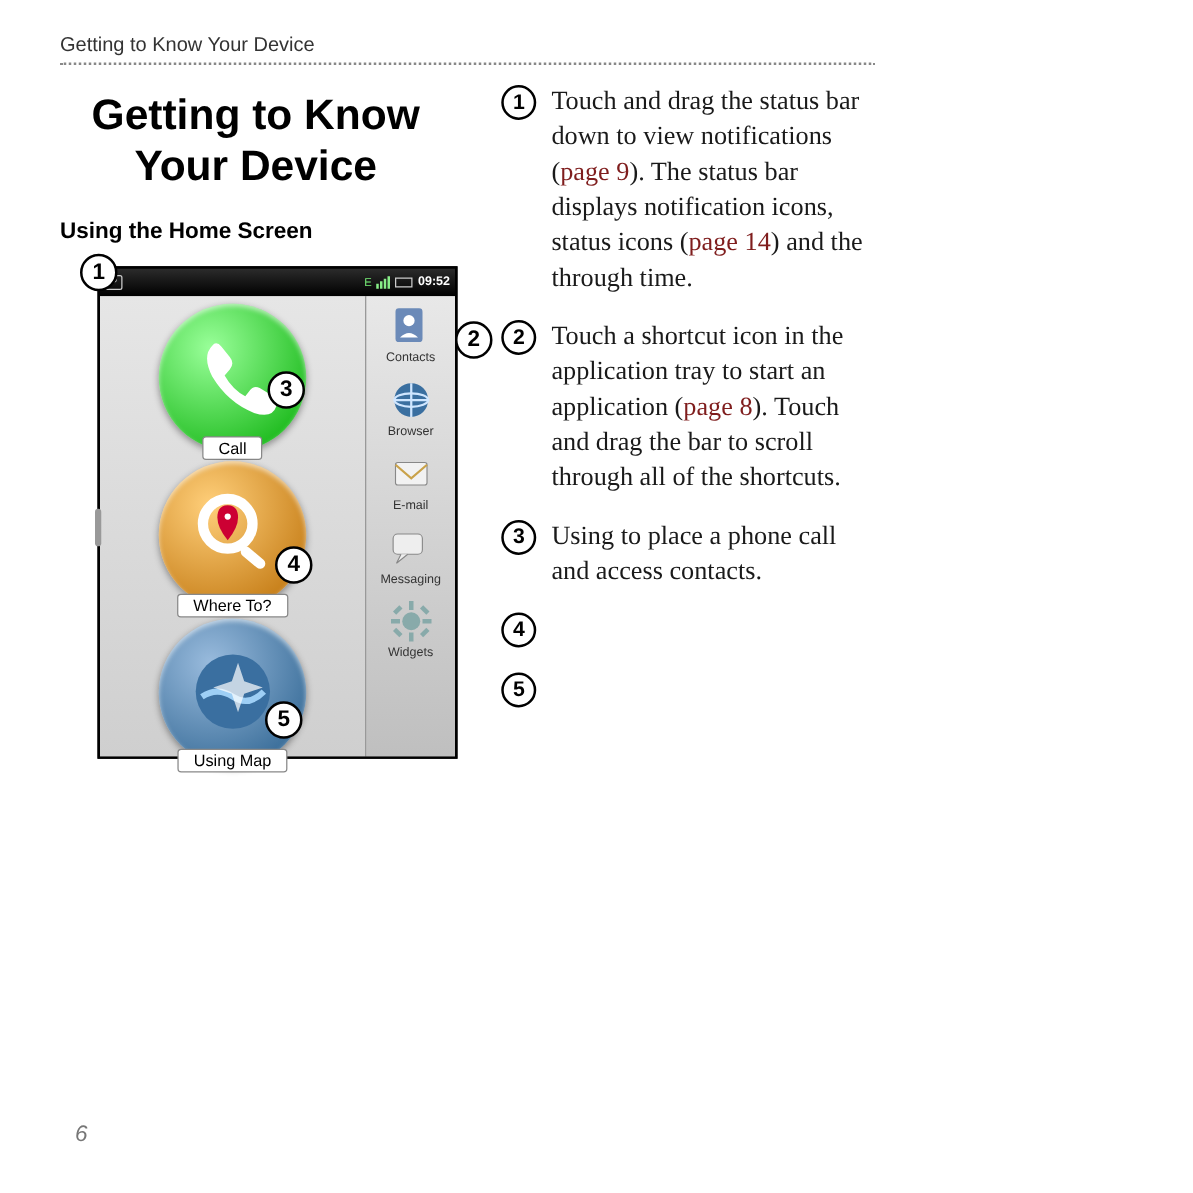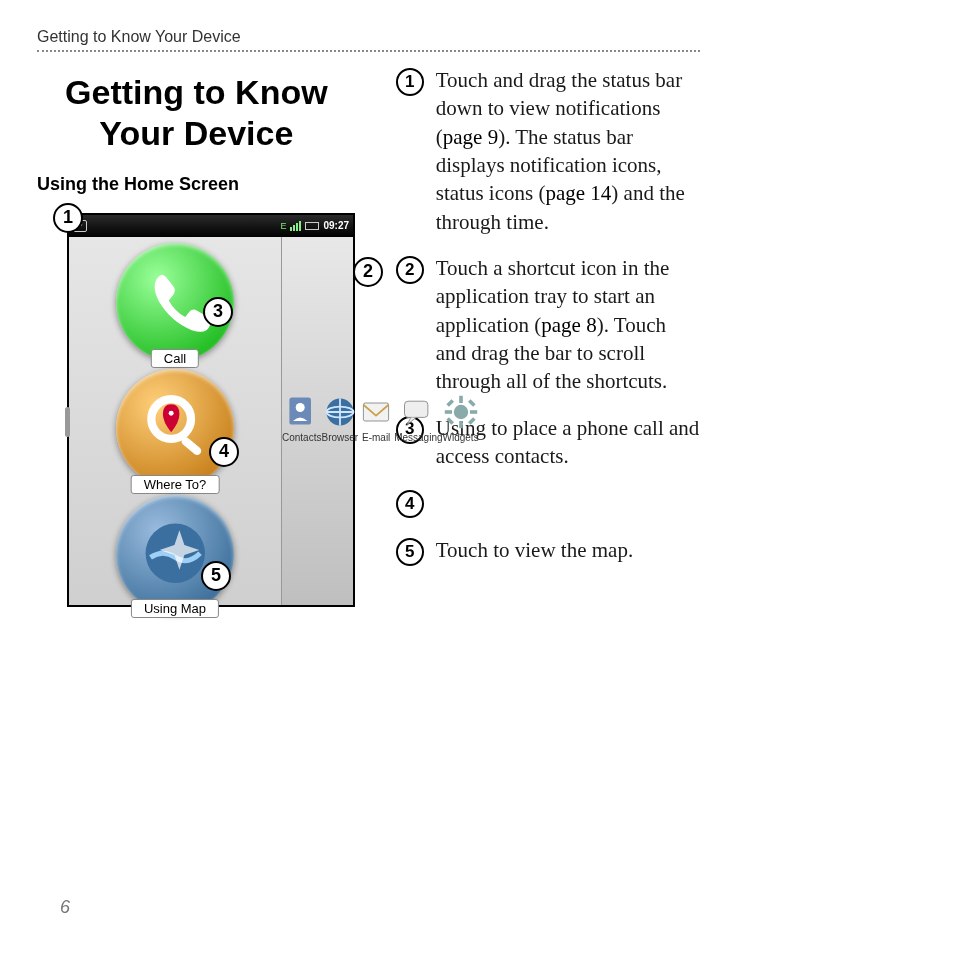--- a/index.html
+++ b/index.html
@@ -1,19 +1,19 @@
 <!DOCTYPE html>
 <html><head>
 <meta charset="utf-8">
 <style>
   * { box-sizing: border-box; margin: 0; padding: 0; }
   html, body { width: 954px; height: 954px; background: #fff; font-family: Arial, Helvetica, sans-serif; color: #000; }
   .page {
     width: 760px; height: 954px; position: relative;
-    padding: 28px 60px 40px 37px;
+    padding: 28px 60px 40px 48px;
   }
   .header-row {
     border-bottom: 2px dotted #888;
     padding-bottom: 4px;
     margin-bottom: 14px;
     font-size: 16px;
     color: #333;
   }
   .columns {
     display: flex;
@@ -80,21 +80,21 @@
   .main-label {
     position:absolute; left:50%; transform:translateX(-50%);
     background:#fff; border:1px solid #888; border-radius:3px;
     padding:1px 12px; font-size:13px;
   }
 
   .tray {
     width: 72px;
     background: linear-gradient(#e8e8e8,#bfbfbf);
     border-left:1px solid #999;
-    display:flex; flex-direction:row;
+    display:flex; flex-direction:column;
     align-items:center;
     padding-top:6px;
   }
   .tray-grip { width:5px; height:30px; background:#999; border-radius:3px; position:absolute; left:-4px; top:170px;}
   .tray-item { display:flex; flex-direction:column; align-items:center; margin-bottom:10px;}
   .tray-item .tico { width:36px; height:36px; display:flex; align-items:center; justify-content:center;}
   .tray-item .tlbl { font-size:10px; color:#333; margin-top:2px;}
 
   
   .callout {
@@ -107,21 +107,21 @@
   }
 
   
   .item { display:flex; align-items:flex-start; gap:12px; margin-bottom:18px; font-size:21px; line-height:1.35; }
   .item .num {
     flex: 0 0 28px; width:28px; height:28px; border:2px solid #000; border-radius:50%;
     display:flex; align-items:center; justify-content:center;
     font-weight:bold; font-size:17px; margin-top:2px;
   }
   .item .txt { font-family: "Times New Roman", Times, serif; color:#1a1a1a;}
-  .item .txt .ref { color:#000000; }
+  .item .txt .ref { color:#7f1d1d; }
 
   
   .footer {
     position:absolute; left:60px; right:60px; bottom:36px;
     display:flex; justify-content:space-between;
     font-style:italic; color:#777; font-size:18px;
   }
 </style>
 </head>
 <body>
@@ -153,21 +153,21 @@
             </div>
             <div class="right-ico">
               <span style="font-size:9px;color:#7e7">E</span>
               <div class="bars">
                   <span></span>
                   <span></span>
                   <span></span>
                   <span></span>
                 </div>
               <span style="width:14px;height:8px;border:1px solid #ccc;display:inline-block;"></span>
-              <span class="time">09:27</span>
+              <span class="time">09:52</span>
             </div>
           </div>
 
           <div class="phone-body">
             <div class="main-area">
 
               <div class="main-btn" style="top:6px; background: radial-gradient(circle at 35% 30%, #9f9, #0a0);">
                 <svg viewBox="0 0 100 100">
                   <path d="M30 20 q-10 10 0 30 q15 25 40 35 q18 6 22 -6 q2 -6 -6 -12 l-10 -6 q-6 -3 -10 3 l-4 5 q-12 -6 -20 -20 l5 -6 q5 -6 0 -12 l-8 -10 q-5 -6 -9 -1z" fill="#fff"></path>
                 </svg>
@@ -283,21 +283,20 @@
         <div class="num">3</div>
         <div class="txt">Using to place a phone call and access contacts.</div>
       </div>
 
       <div class="item">
         <div class="num">4</div>
       </div>
 
       <div class="item">
         <div class="num">5</div>
-        <div class="txt">Touch to view the map.</div>
       </div>
     </div>
   </div>
 
   <div class="footer">
     <span>6</span>
   </div>
 </div>
 
 </body></html>

